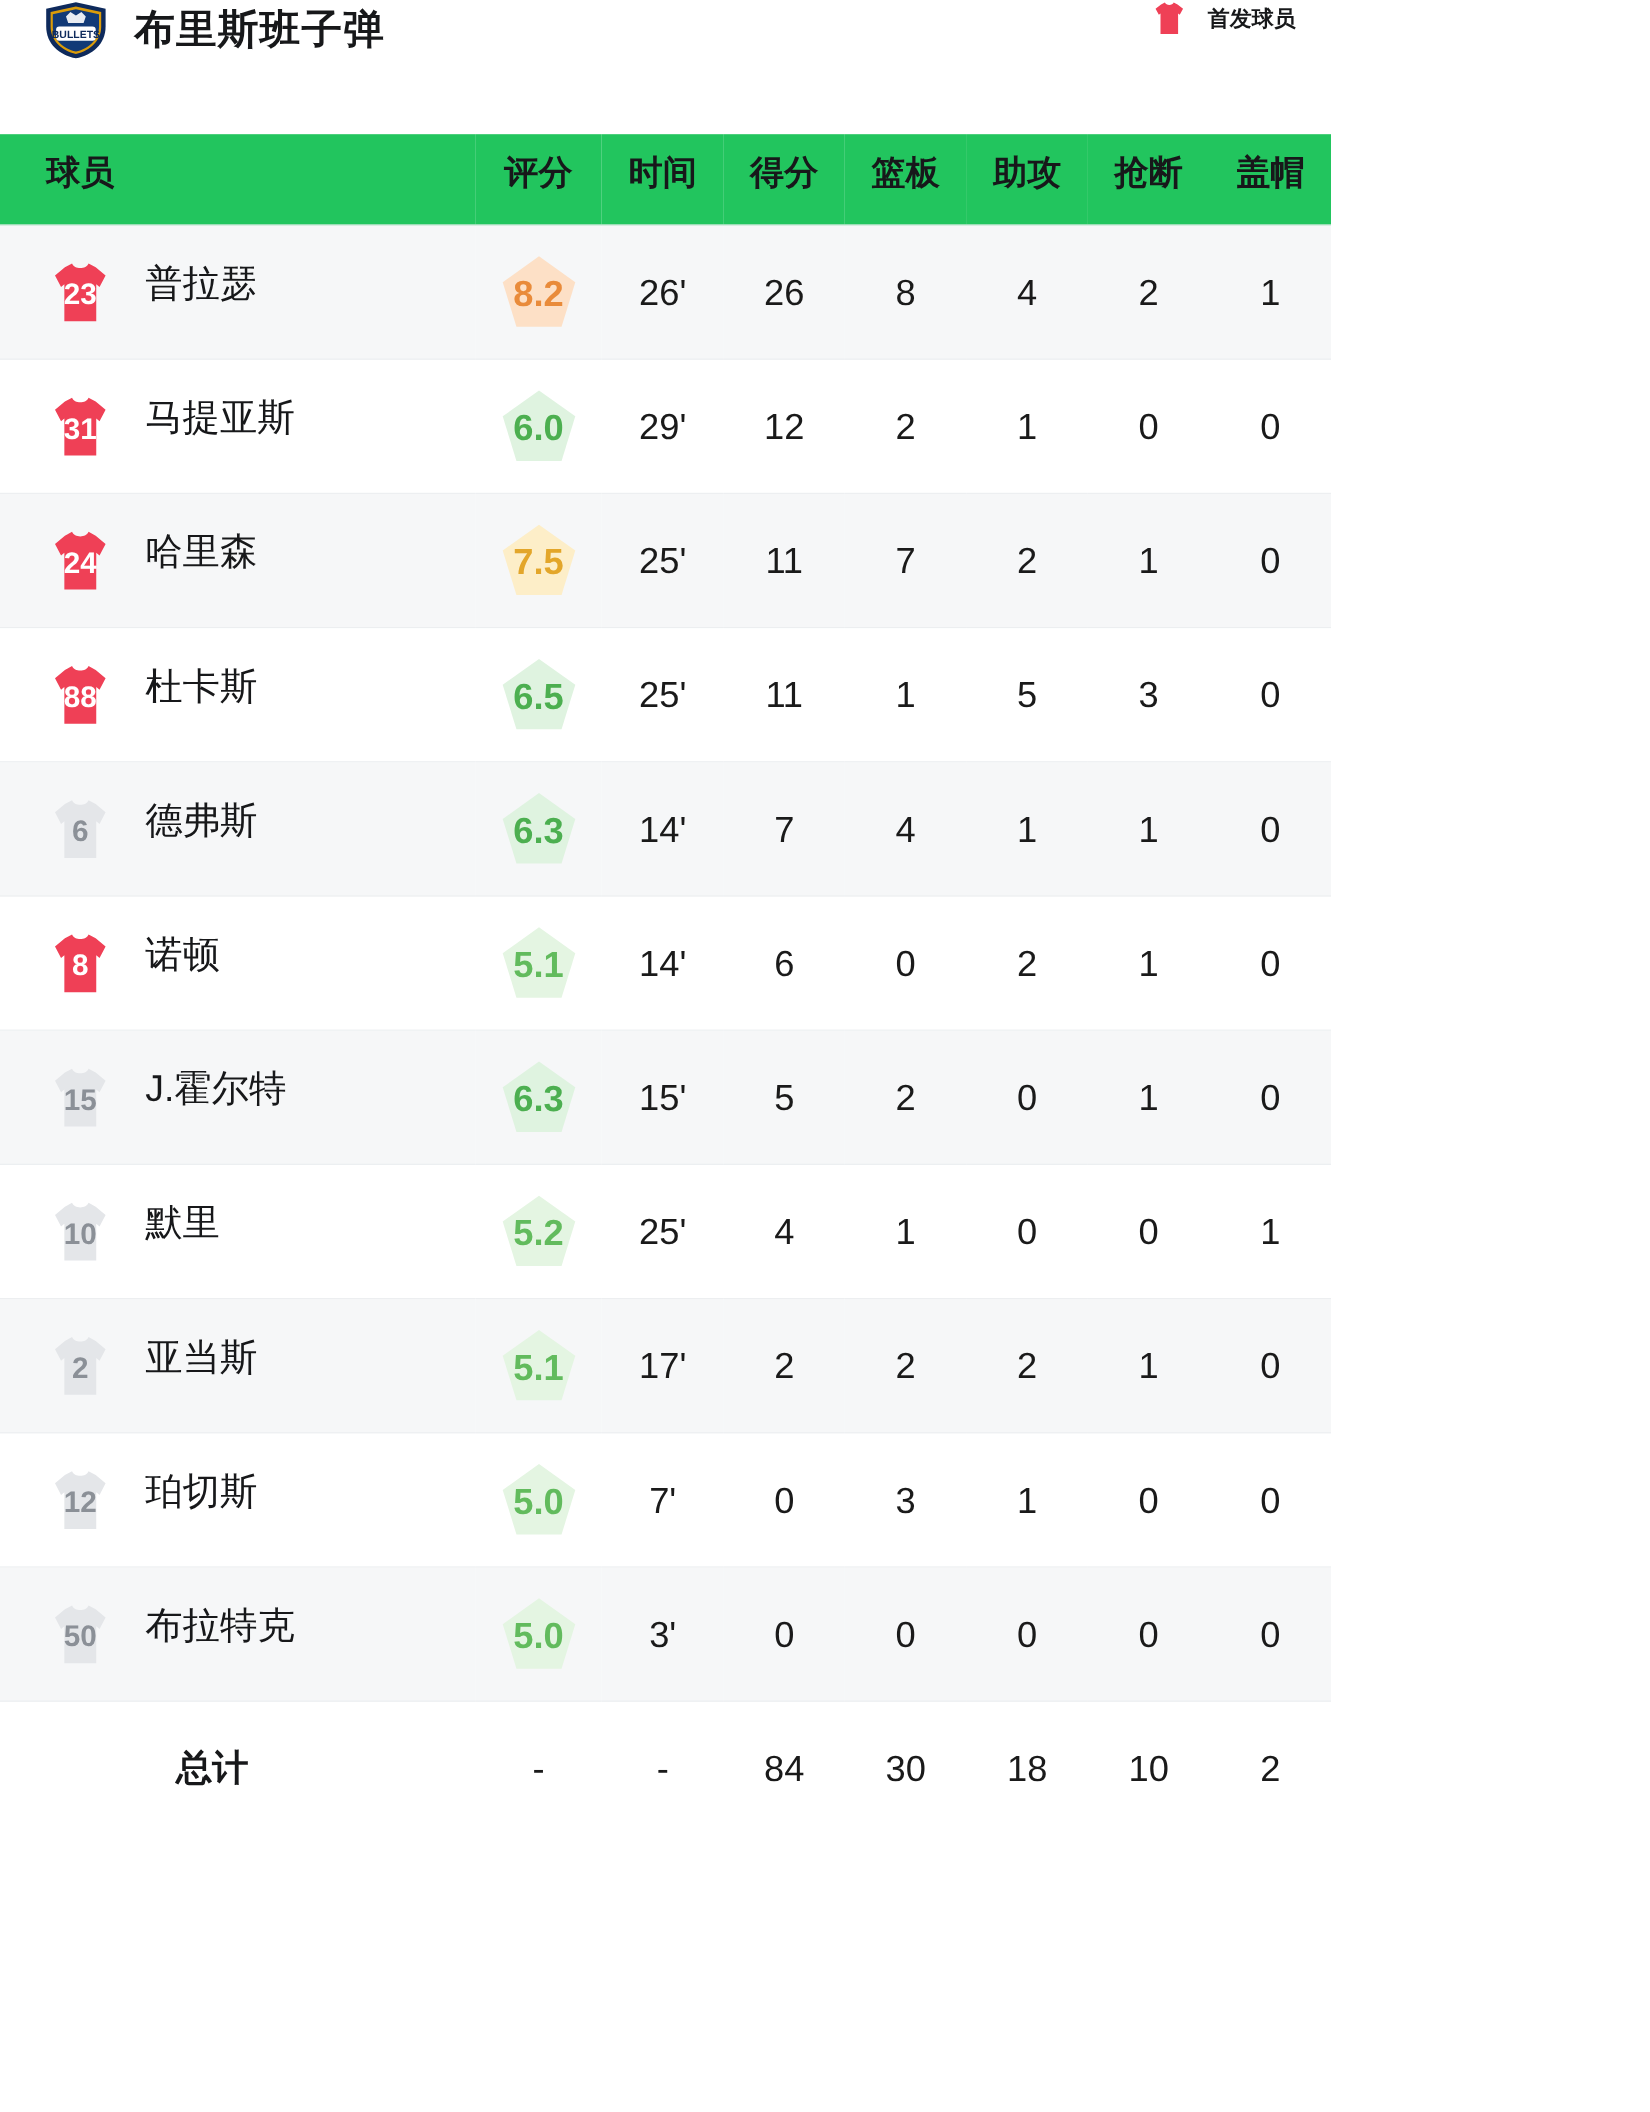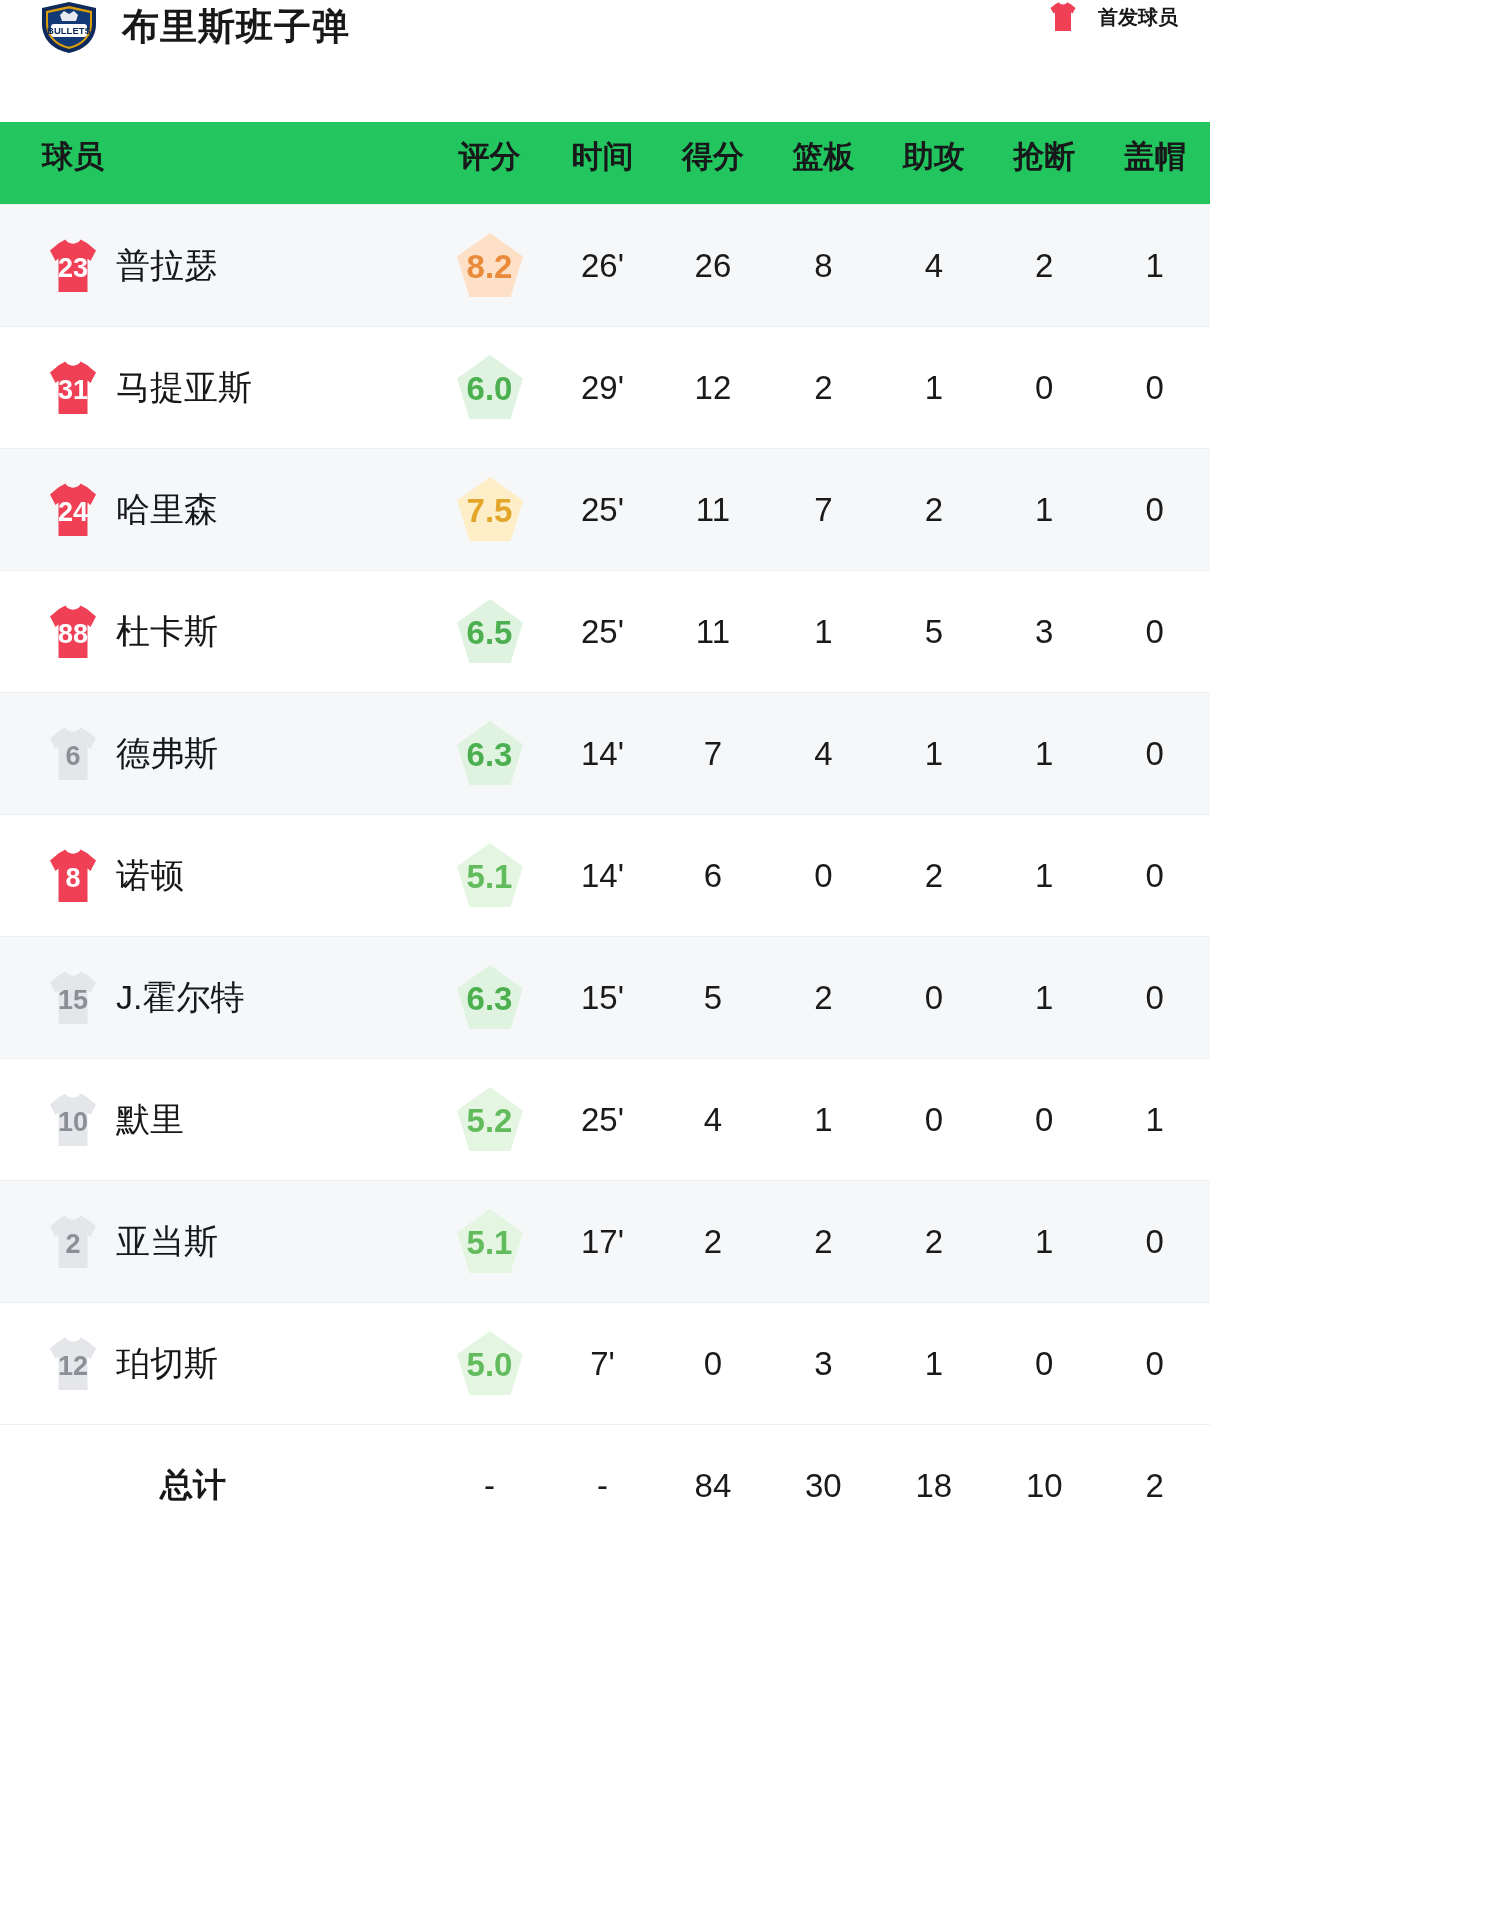--- a/index.html
+++ b/index.html
@@ -96,22 +96,21 @@
     vertical-align: middle;
   }
   tbody tr.total td { border-top: 1px solid #eceef0; }
 
   td.player-cell {
     text-align: left;
     padding-left: 42px;
   }
   .player-inner {
     display: flex;
-    align-items: center;
-    gap: 12px;
+    gap: 28px;
   }
   .jersey {
     position: relative;
     width: 62px;
     height: 62px;
     flex: 0 0 62px;
   }
   .jersey svg { display: block; width: 62px; height: 62px; }
   .jersey .num {
     position: absolute;
@@ -500,20 +499,49 @@
               </span>
             </div>
           </td>
           <td>7'</td>
           <td>0</td>
           <td>3</td>
           <td>1</td>
           <td>0</td>
           <td>0</td>
         </tr>
+        <tr class="alt">
+          <td class="player-cell">
+            <div class="player-inner">
+              <span class="jersey sub">
+                <svg viewBox="0 0 62 62" aria-hidden="true">
+                  <path d="M17 8 L23.5 4.5 C25.5 10 36.5 10 38.5 4.5 L45 8 L54 15.5 L48.5 26 L45.5 23.5 L45.5 57 L16.5 57 L16.5 23.5 L13.5 26 L8 15.5 Z" fill="#e4e6e9"></path>
+                </svg>
+                <span class="num">50</span>
+              </span>
+              <span class="player-name">布拉特克</span>
+            </div>
+          </td>
+          <td>
+            <div class="rating-wrap">
+              <span class="rating">
+                <svg viewBox="0 0 72 70" aria-hidden="true">
+                  <path d="M36 2 L69 25.5 L56.5 66 L15.5 66 L3 25.5 Z" fill="#e4f5e2"></path>
+                </svg>
+                <span class="val" style="color:#62bb5d">5.0</span>
+              </span>
+            </div>
+          </td>
+          <td>3'</td>
+          <td>0</td>
+          <td>0</td>
+          <td>0</td>
+          <td>0</td>
+          <td>0</td>
+        </tr>
         <tr class="total">
           <td class="total-label">总计</td>
           <td class="dash">-</td>
           <td class="dash">-</td>
           <td>84</td>
           <td>30</td>
           <td>18</td>
           <td>10</td>
           <td>2</td>
         </tr>

